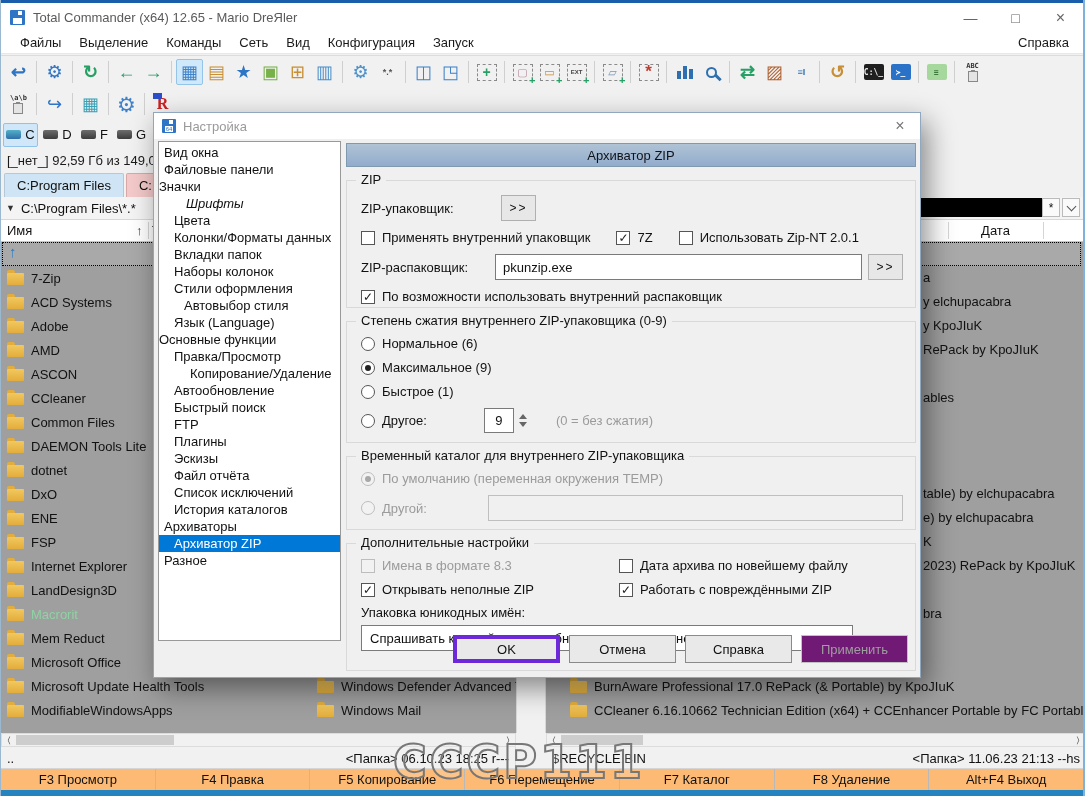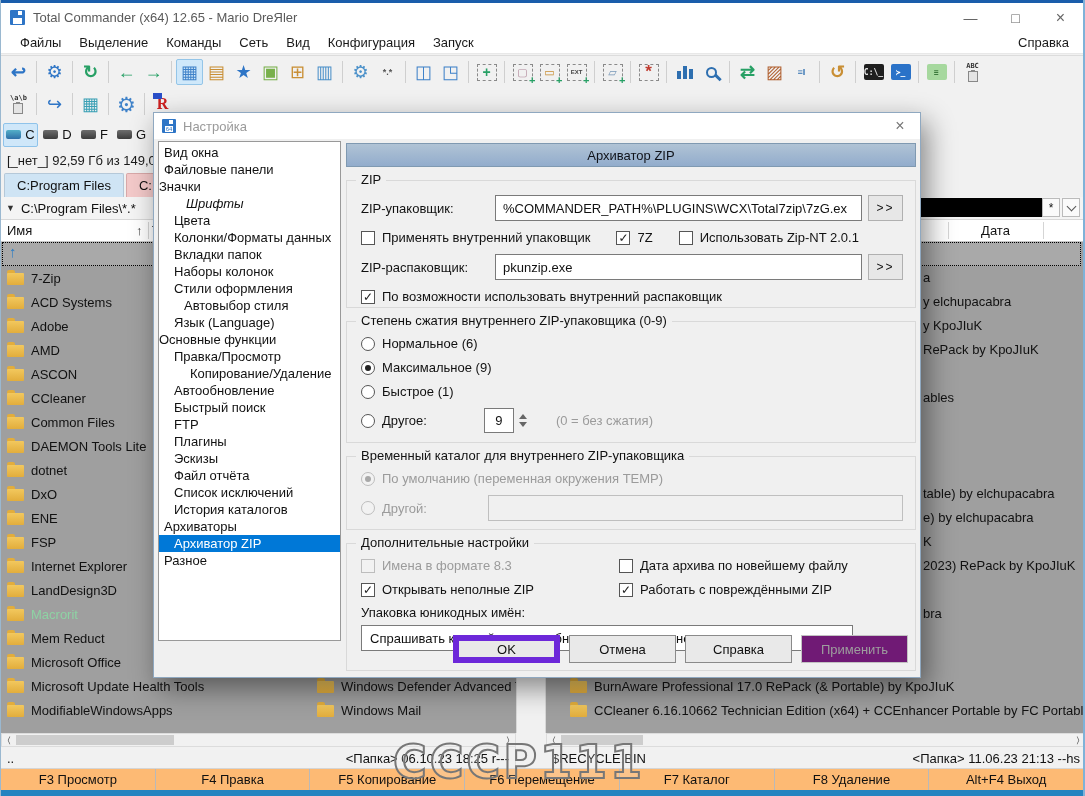--- a/index.html
+++ b/index.html
@@ -143,21 +143,21 @@
   .spin-arrows { display:flex; flex-direction:column; margin-left:5px; gap:3px; }
   .spin-arrows i { width:0; height:0; border-left:4px solid transparent; border-right:4px solid transparent; display:block;}
   .spin-arrows .up { border-bottom:5px solid #666; }
   .spin-arrows .dn { border-top:5px solid #666; }
   .hint { color:#9b9b9b; margin-left:29px; }
   .grid2 { display:flex; margin-top:9px; }
   .grid2 .c1 { width:258px; flex:none; }
   .select { height:26px; border:1px solid #7a7a7a; background:#fff; display:flex; align-items:center; padding:0 8px; margin-top:5px; justify-content:space-between; width:492px;}
   .dlg-buttons { position:absolute; right:8px; bottom:8px; display:flex; gap:9px; }
   .dbtn { width:107px; height:28px; display:flex; align-items:center; justify-content:center; background:#e9e9e9; border:1px solid #8a8a8a; }
-  .dbtn.default { border:6px solid #6d28d9; }
+  .dbtn.default { border:4px solid #6d28d9; }
   .dbtn.disabled { background:#701a75; border-color:#c2c2c2; color:#9e9e9e; }
   .green { color:#8ed3a4; }
 </style>
 </head>
 <body>
 
 <div class="window">
   <div class="band top-strip"></div>
 
   <div class="band titlebar">
@@ -563,21 +563,20 @@
         <div class="titem" style="padding-left: 5px;">Разное</div>
       </div>
 
     <div class="dlg-right">
       <div class="page-header">Архиватор ZIP</div>
 
       <div class="group" style="height:128px;">
         <span class="gtitle">ZIP</span>
         <div class="row">
           <span class="lab">ZIP-упаковщик:</span>
-          <div class="tinput">%COMMANDER_PATH%\PLUGINS\WCX\Total7zip\7zG.ex</div>
           <div class="browse">&gt;&gt;</div>
         </div>
         <div class="row" style="gap:26px;">
           <label class="cb">
             <span class="box"></span>
             <span>Применять внутренний упаковщик</span>
           </label>
           <label class="cb">
             <span class="box">✓</span>
             <span>7Z</span>

